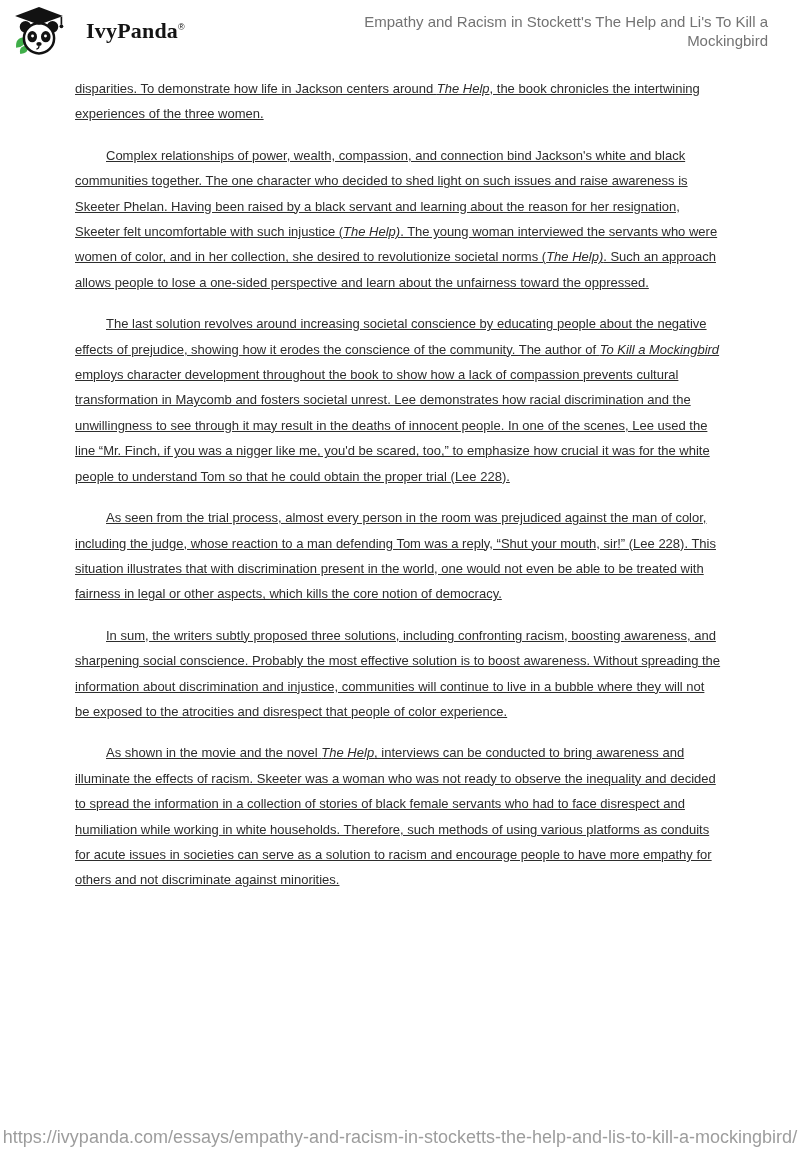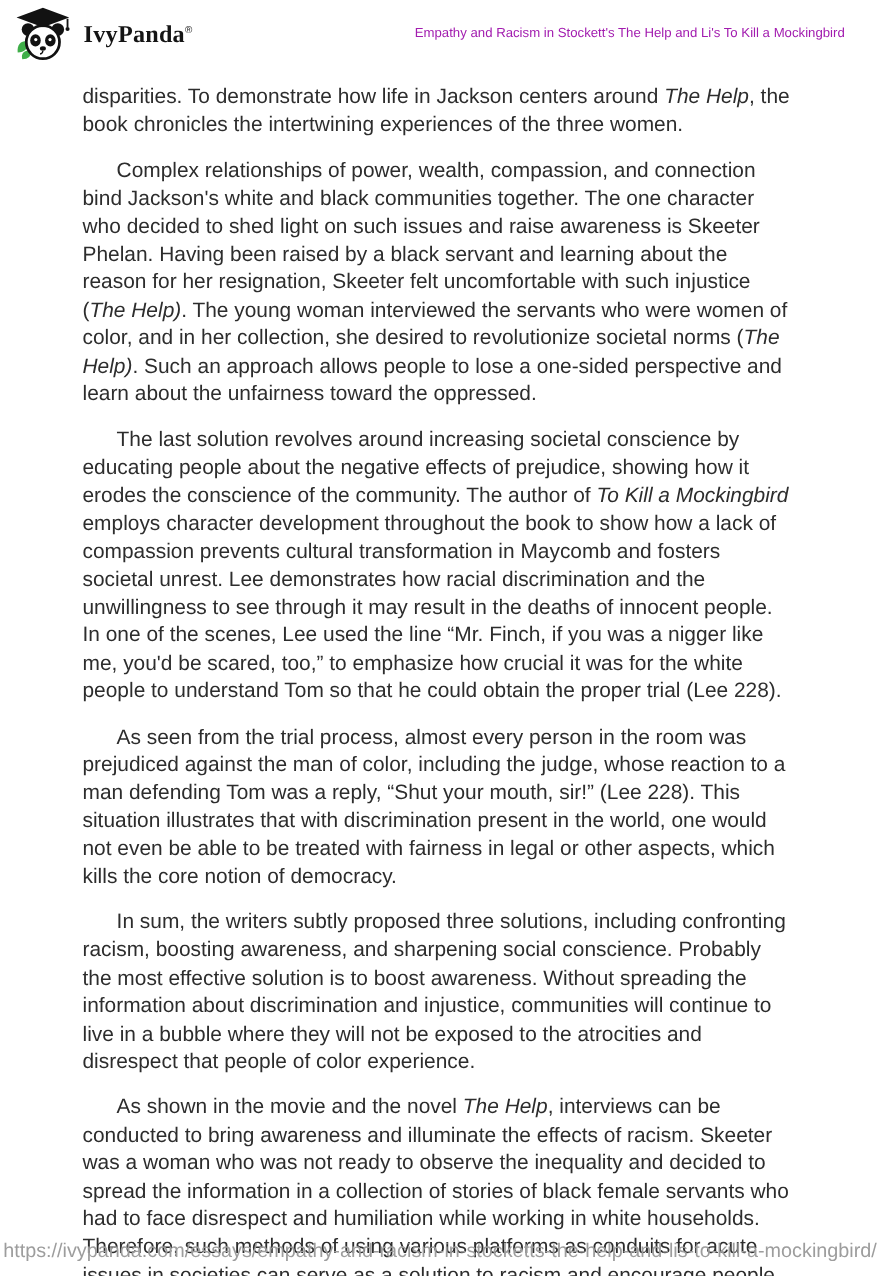--- a/index.html
+++ b/index.html
@@ -13,53 +13,54 @@
   }
   
   .header {
     display: flex;
     align-items: center;
     justify-content: space-between;
     height: 62px;
     padding: 0 32px 0 14px;
     box-sizing: border-box;
   }
-  .brand { display: flex; align-items: center; gap: 12px; }
+  .brand { display: flex; align-items: center; gap: 22px; }
   .logo { width: 50px; height: 50px; display: inline-block; }
   .brand-name {
     font-family: "Liberation Serif", serif;
     font-weight: bold;
     font-size: 22px;
     color: #141414;
     letter-spacing: 0.2px;
   }
   .reg {
     font-size: 9px;
     vertical-align: super;
     font-family: "Liberation Sans", sans-serif;
     font-weight: normal;
     color: #141414;
   }
   .doc-title {
-    font-size: 12px;
-    color: #a21caf;
+    font-size: 15px;
+    color: #737373;
     text-align: right;
     max-width: 440px;
     line-height: 1.3;
   }
   
   .essay {
     padding: 14px 78px 0 75px;
   }
   .para {
-    font-size: 19px;
+    font-size: 13px;
     line-height: 25.4px;
     color: #2d2d2d;
     margin: 0 0 16px 0;
     text-align: left;
+    text-decoration: underline;
   }
   .para.indent { text-indent: 31px; }
   .para em { font-style: italic; }
   
   .footer {
     position: absolute;
     bottom: 12px;
     left: 0;
     width: 100%;
     text-align: center;

